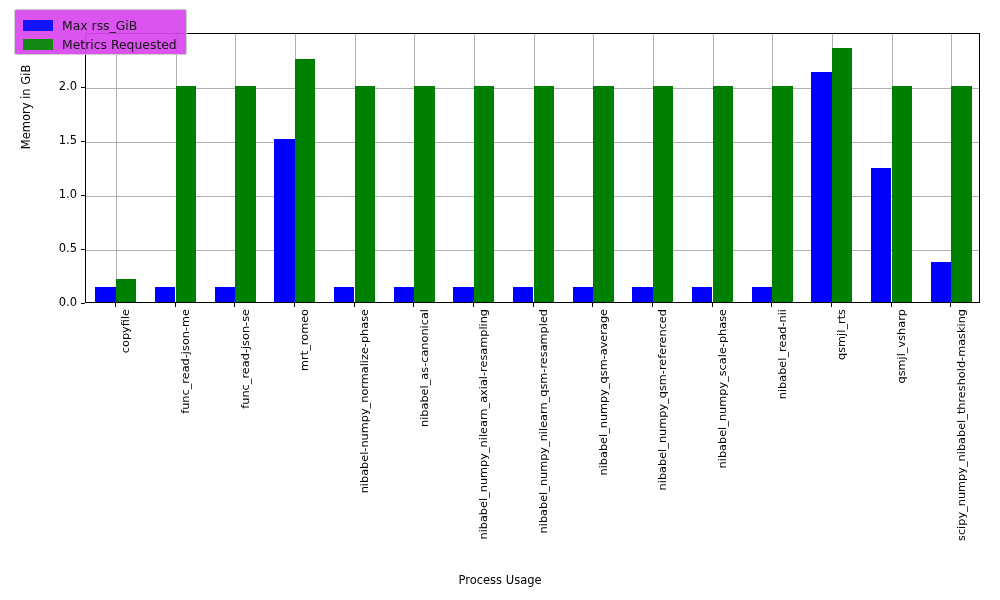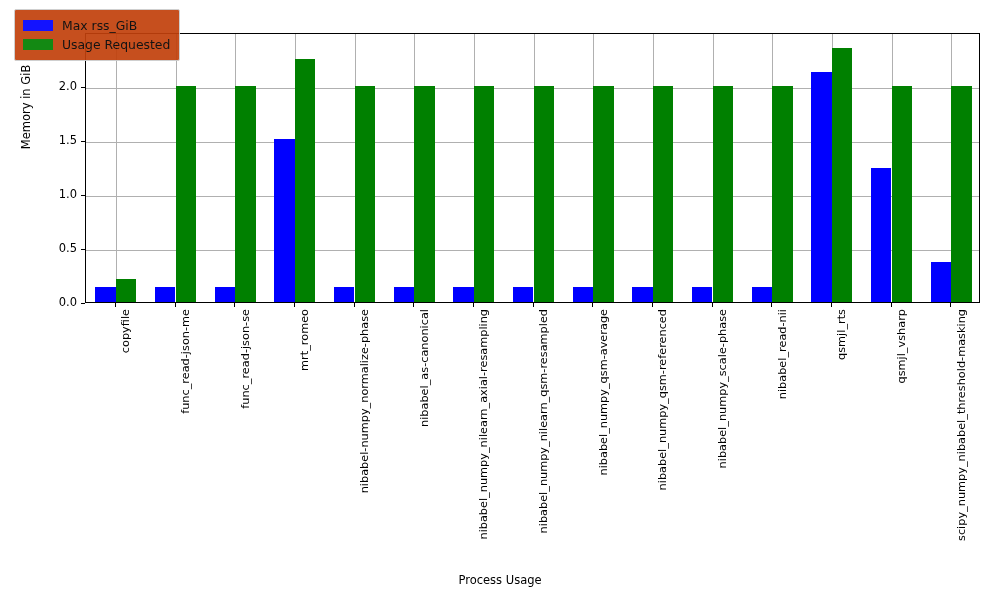--- a/index.html
+++ b/index.html
@@ -66,22 +66,22 @@
     position:absolute;top:0;
     font-size:11.3px;color:#000;white-space:nowrap;
     transform-origin:left top;
     transform:rotate(-90deg) translateX(-100%);
     text-align:right;
   }
 
   
   #legend{
     position:absolute;left:14px;top:9px;
-    background:#c2410c;border:1px solid #cccccc;border-radius:2px;
-    padding:6px 9px 6px 8px;
+    background:#d946ef;border:1px solid #cccccc;border-radius:2px;
+    padding:6px 9px 0 8px;
     box-sizing:border-box;
     opacity:.92;
   }
   .legend-row{display:flex;align-items:center;height:19px;}
   .legend-swatch{width:30px;height:11px;margin-right:9px;display:inline-block;}
   .legend-swatch.blue{background:#0000ff;}
   .legend-swatch.green{background:#008000;}
   .legend-text{font-size:12.4px;color:#000;}
 </style>
 </head>
@@ -192,16 +192,16 @@
       <div class="xtick-label" style="left: 869.667px;">scipy_numpy_nibabel_threshold-masking</div>
     </div>
 
   <div id="legend">
       <div class="legend-row">
         <span class="legend-swatch blue" style="background: rgb(0, 0, 255);"></span>
         <span class="legend-text">Max rss_GiB</span>
       </div>
       <div class="legend-row">
         <span class="legend-swatch green" style="background: rgb(0, 128, 0);"></span>
-        <span class="legend-text">Usage Requested</span>
+        <span class="legend-text">Metrics Requested</span>
       </div>
     </div>
 </div>
 
 </body></html>

